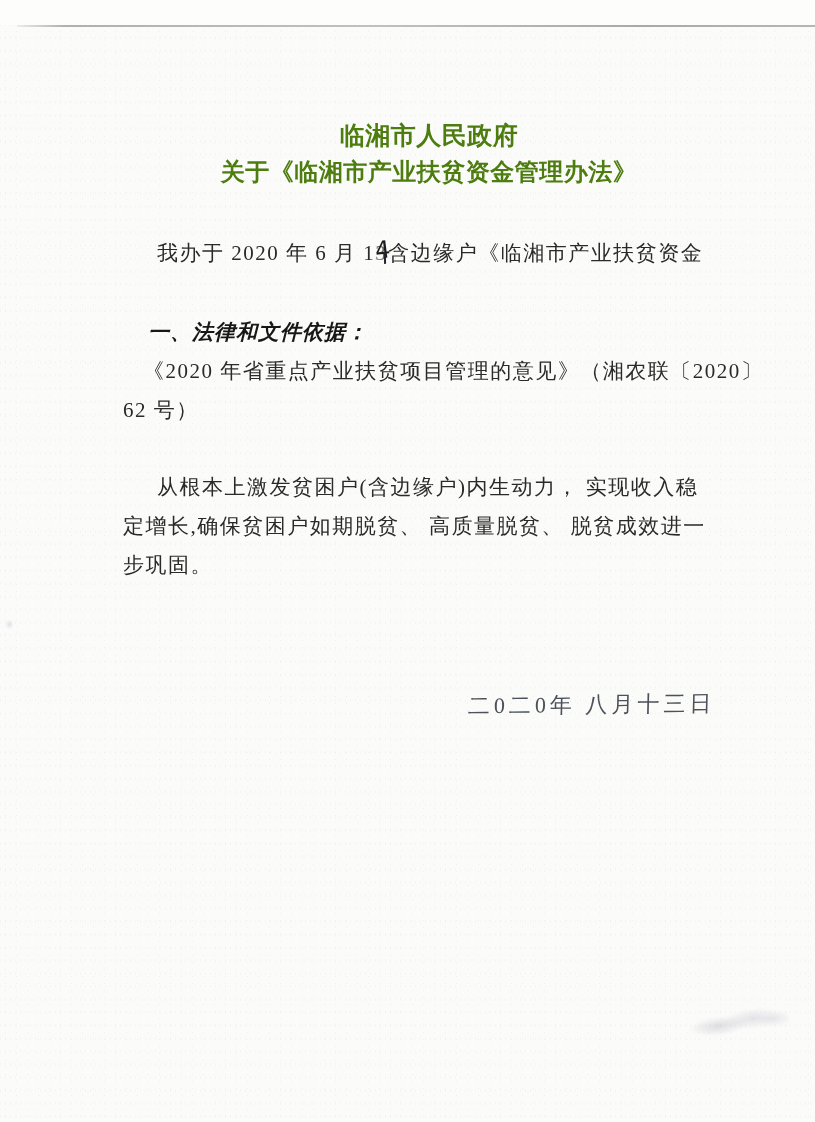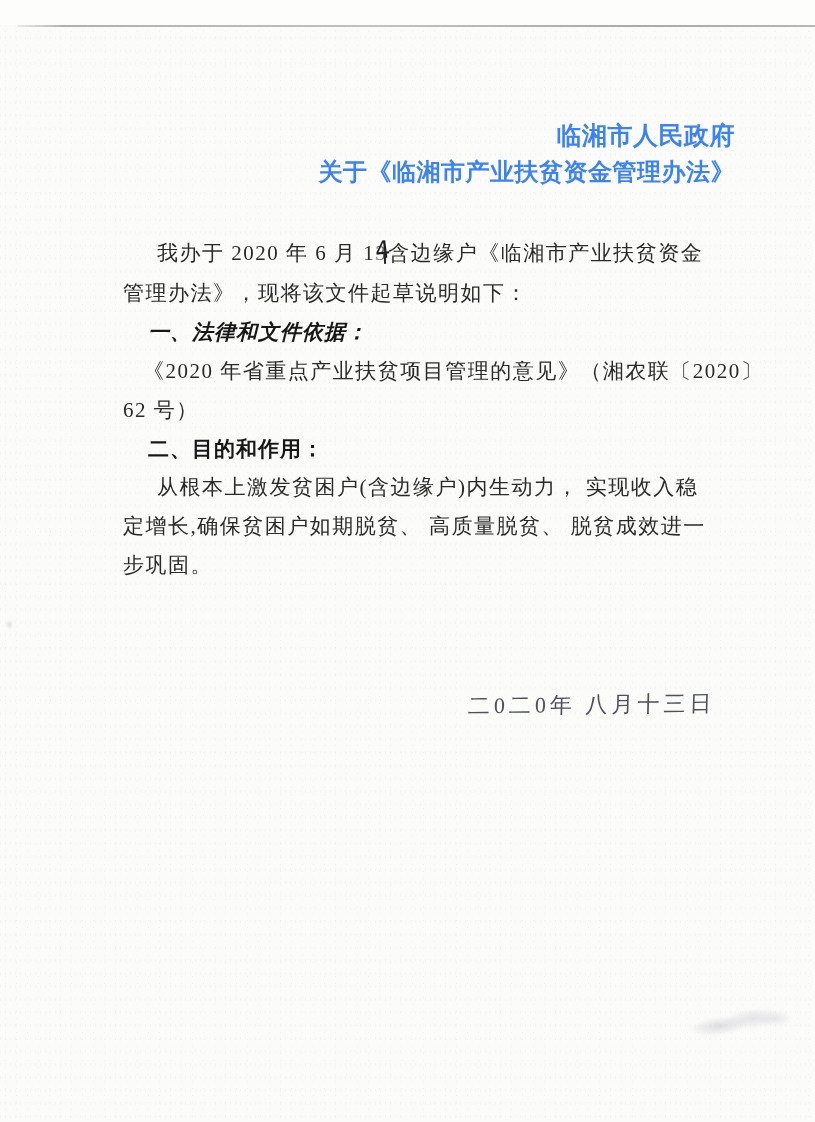--- a/index.html
+++ b/index.html
@@ -55,24 +55,24 @@
     white-space: nowrap;
     font-size: 21px;
     line-height: 30px;
     letter-spacing: 1.5px;
     color: #2a2a2a;
   }
   .title {
     position: absolute;
     left: 123px;
     width: 612px;
-    text-align: right;
+    text-align: center;
     font-family: "Liberation Sans", "DejaVu Sans", sans-serif;
     font-weight: 700;
-    color: #3b82f6;
+    color: #4d7c0f;
     white-space: nowrap;
     letter-spacing: 0.5px;
   }
   .title-1 { top: 119px; font-size: 25px; }
   .title-2 { top: 156px; font-size: 24px; }
   .title-3 { top: 194px; font-size: 26px; }
   .heading {
     font-family: "Liberation Sans", "DejaVu Sans", sans-serif;
     font-weight: 700;
     color: #171717;
@@ -158,28 +158,26 @@
 <div class="page">
 
   <div class="scan-strip"></div>
   <div class="scan-edge-line"></div>
 
   <div class="title title-1">临湘市人民政府</div>
   <div class="title title-2">关于《临湘市产业扶贫资金管理办法》</div>
 
   <div class="line p1l1"><span>我办于 2020 年 6 月 1</span><span class="overwrite"><span class="printed-digit">3</span><span class="hand-digit">4</span></span><span>含边缘户《临湘市产业扶贫资金</span></div>
 
-  <div class="line p1l2">管理办法》，现将该文件起草说明如下：</div>
 
   <div class="line heading h1">一、法律和文件依据：</div>
 
   <div class="line s1l1">《2020 年省重点产业扶贫项目管理的意见》（湘农联〔2020〕</div>
   <div class="line s1l2">62 号）</div>
 
-  <div class="line heading h2">二、目的和作用：</div>
 
   <div class="line s2l1">从根本上激发贫困户(含边缘户)内生动力， 实现收入稳</div>
   <div class="line s2l2">定增长,确保贫困户如期脱贫、 高质量脱贫、 脱贫成效进一</div>
   <div class="line s2l3">步巩固。</div>
 
   <div class="signature-date">二0二0年 八月十三日</div>
 
   <div class="ink-smudge"></div>
   <div class="edge-speck"></div>
 

